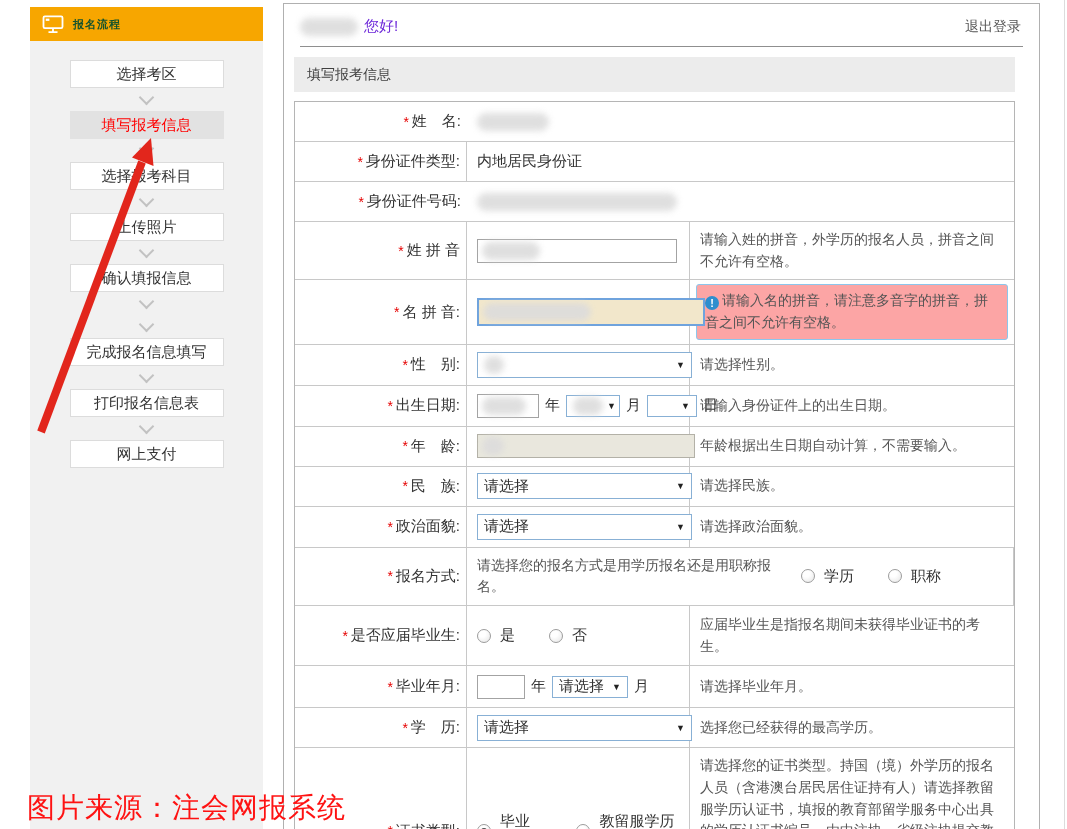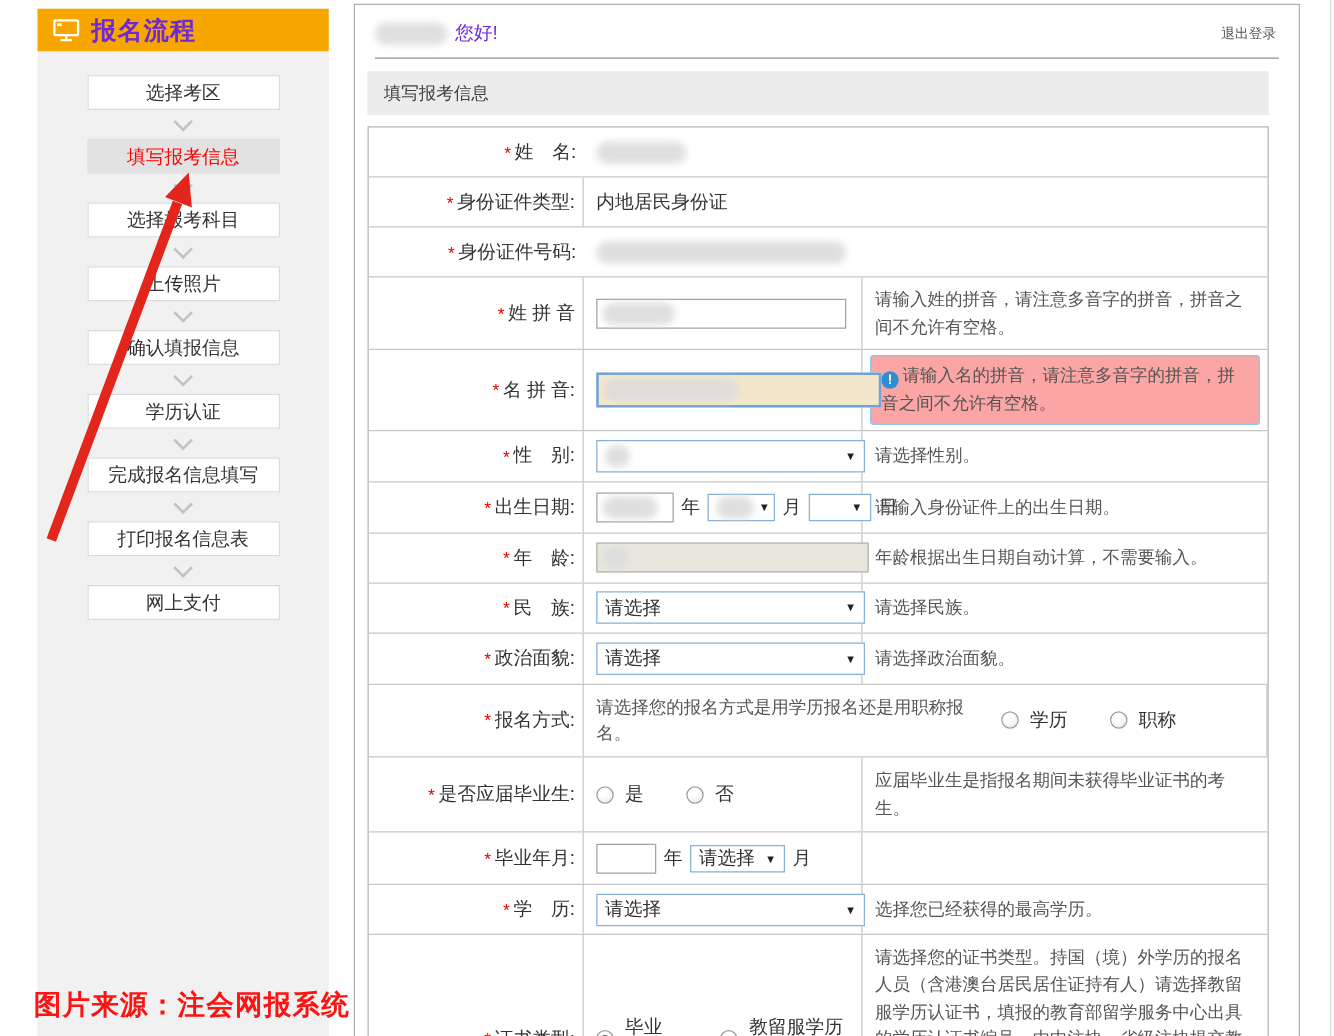--- a/index.html
+++ b/index.html
@@ -3,37 +3,37 @@
 <meta charset="utf-8">
 <style>
   html,body{margin:0;padding:0;}
   body{
     width:1067px;height:829px;position:relative;overflow:hidden;background:#fff;
     font-family:"Liberation Sans","DejaVu Sans",sans-serif;color:#333;
   }
   
   .sidebar{position:absolute;left:30px;top:7px;width:233px;height:822px;background:#f1f1f1;}
   .sidebar-header{height:34px;background:#f7a600;display:flex;align-items:center;padding:0 12px;}
-  .sidebar-header .ttl{color:#6d28d9;font-size:20px;font-weight:bold;letter-spacing:1px;margin-left:9px;}
+  .sidebar-header .ttl{color:#14532d;font-size:11px;font-weight:bold;letter-spacing:1px;margin-left:9px;}
   .steps{display:flex;flex-direction:column;align-items:center;padding-top:19px;}
   .step{width:154px;height:28px;border:1px solid #dcdcdc;background:#fff;color:#333;font-size:15px;
         display:flex;align-items:center;justify-content:center;cursor:pointer;box-sizing:border-box;}
   .step.active{background:#e2e2e2;border-color:#e2e2e2;color:#ff0000;}
   .chev{height:23px;display:flex;align-items:center;justify-content:center;}
   .chev i{display:block;width:9px;height:9px;border-right:2px solid #c2c2c2;border-bottom:2px solid #c2c2c2;
           transform:rotate(45deg);margin-top:-5px;}
   .arrow-svg{position:absolute;left:0;top:0;pointer-events:none;z-index:5;}
-  .caption{position:absolute;left:27px;top:789px;font-size:22px;font-weight:bold;color:#fe1212;z-index:6;letter-spacing:1px;}
+  .caption{position:absolute;left:27px;top:789px;font-size:28px;font-weight:normal;color:#fe1212;z-index:6;letter-spacing:1px;}
   .edge-line{position:absolute;right:2px;top:0;bottom:0;width:1px;background:#dcdcdc;}
   
   .panel{position:absolute;left:283px;top:3px;width:757px;height:900px;border:1px solid #b0b0b0;
          background:#fff;box-sizing:border-box;}
   .welcome{display:flex;justify-content:space-between;align-items:center;padding:13px 18px 10px 16px;}
   .welcome-left{display:flex;align-items:center;gap:6px;font-size:15px;color:#6d28d9;}
-  .logout{font-size:11px;color:#555;cursor:pointer;}
+  .logout{font-size:14px;color:#555;cursor:pointer;}
   .divider{margin:0 16px;border-bottom:1px solid #8f8f8f;}
   .section-bar{margin:10px 24px 0 10px;height:35px;background:#ececec;display:flex;align-items:center;
                padding-left:13px;font-size:14px;color:#404040;}
   .ftable{margin:9px 24px 0 10px;border:1px solid #b5b5b5;}
   .frow{display:flex;border-bottom:1px solid #c8c8c8;box-sizing:border-box;}
   .c{box-sizing:border-box;display:flex;align-items:center;}
   .c-label{width:172px;justify-content:flex-end;padding-right:6px;font-size:15px;color:#333;text-align:right;}
   .c-field{width:223px;padding-left:10px;font-size:15px;}
   .c-hint{flex:1;padding:7px 10px;font-size:14px;color:#555;line-height:1.55;}
   .sep-label .c-label{border-right:1px solid #c8c8c8;}
@@ -85,21 +85,20 @@
         <i></i>
       </div>
       <div class="step">上传照片</div>
       <div class="chev">
         <i></i>
       </div>
       <div class="step">确认填报信息</div>
       <div class="chev">
         <i></i>
       </div>
-      <div class="step">学历认证</div>
       <div class="chev">
         <i></i>
       </div>
       <div class="step">完成报名信息填写</div>
       <div class="chev">
         <i></i>
       </div>
       <div class="step">打印报名信息表</div>
       <div class="chev">
         <i></i>
@@ -151,21 +150,21 @@
         </div>
         <div class="c c-hint"></div>
       </div>
       <div class="frow sep-both" style="min-height: 41px;">
         <div class="c c-label"><span class="req">*</span>姓 拼 音</div>
         <div class="c c-field">
           <div class="ibox" style="width: 200px;">
             <div class="blob" style="width: 58px;"></div>
           </div>
         </div>
-        <div class="c c-hint">请输入姓的拼音，请注意多音字的拼音，拼音之间不允许有空格。</div>
+        <div class="c c-hint">请输入姓的拼音，外学历的报名人员，拼音之间不允许有空格。</div>
       </div>
       <div class="frow sep-both" style="min-height: 50px;">
         <div class="c c-label"><span class="req">*</span>名 拼 音:</div>
         <div class="c c-field">
           <div class="ibox focus" style="width: 228px;">
             <div class="blob" style="width: 108px;"></div>
           </div>
         </div>
         <div class="c c-hint" style="padding: 4px 6px;">
           <div class="infobox"><span class="info-ico">!</span>请输入名的拼音，请注意多音字的拼音，拼音之间不允许有空格。</div>
@@ -270,20 +269,21 @@
           <div class="inline-field">
             <div class="ibox" style="width: 48px; height: 24px;"></div>
             <span>年</span>
             <div class="sbox small" style="width: 76px;">
               <span>请选择</span>
               <span class="arrow">▼</span>
             </div>
             <span>月</span>
           </div>
         </div>
+        <div class="c c-hint">请选择毕业年月。</div>
       </div>
       <div class="frow sep-both" style="min-height: 40px;">
         <div class="c c-label"><span class="req">*</span>学　历:</div>
         <div class="c c-field">
           <div class="sbox" style="width: 215px;">
             <span>请选择</span>
             <span class="arrow">▼</span>
           </div>
         </div>
         <div class="c c-hint">选择您已经获得的最高学历。</div>

